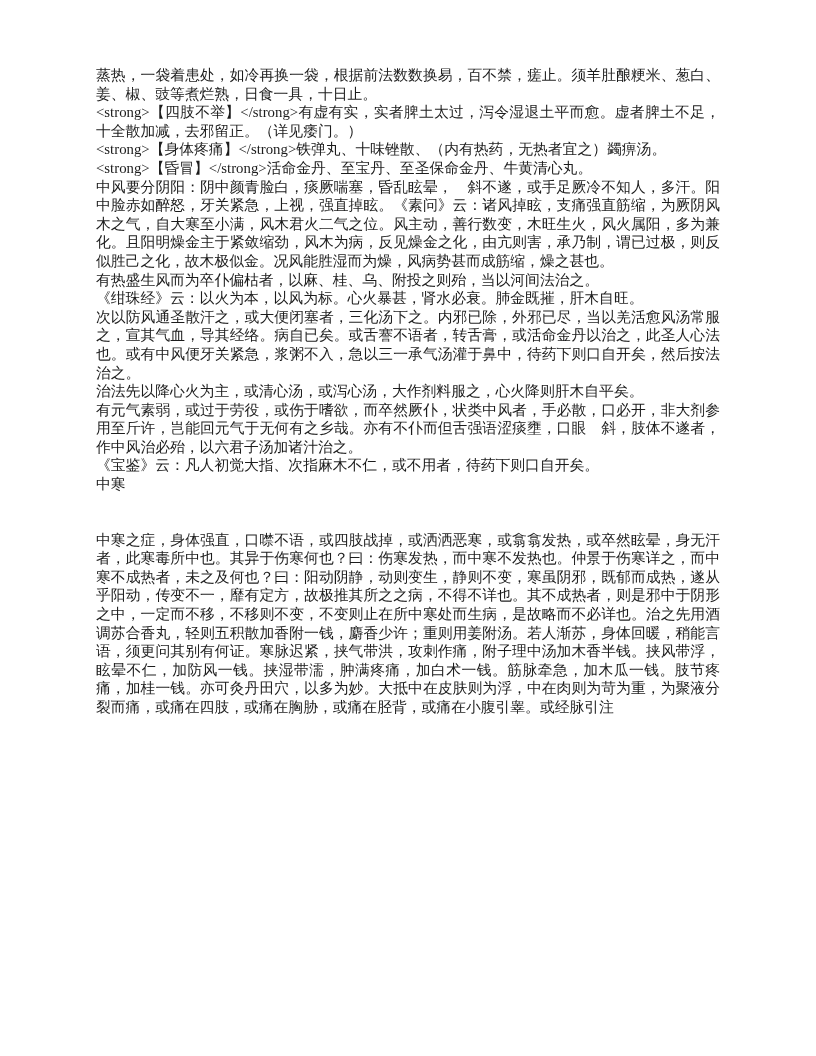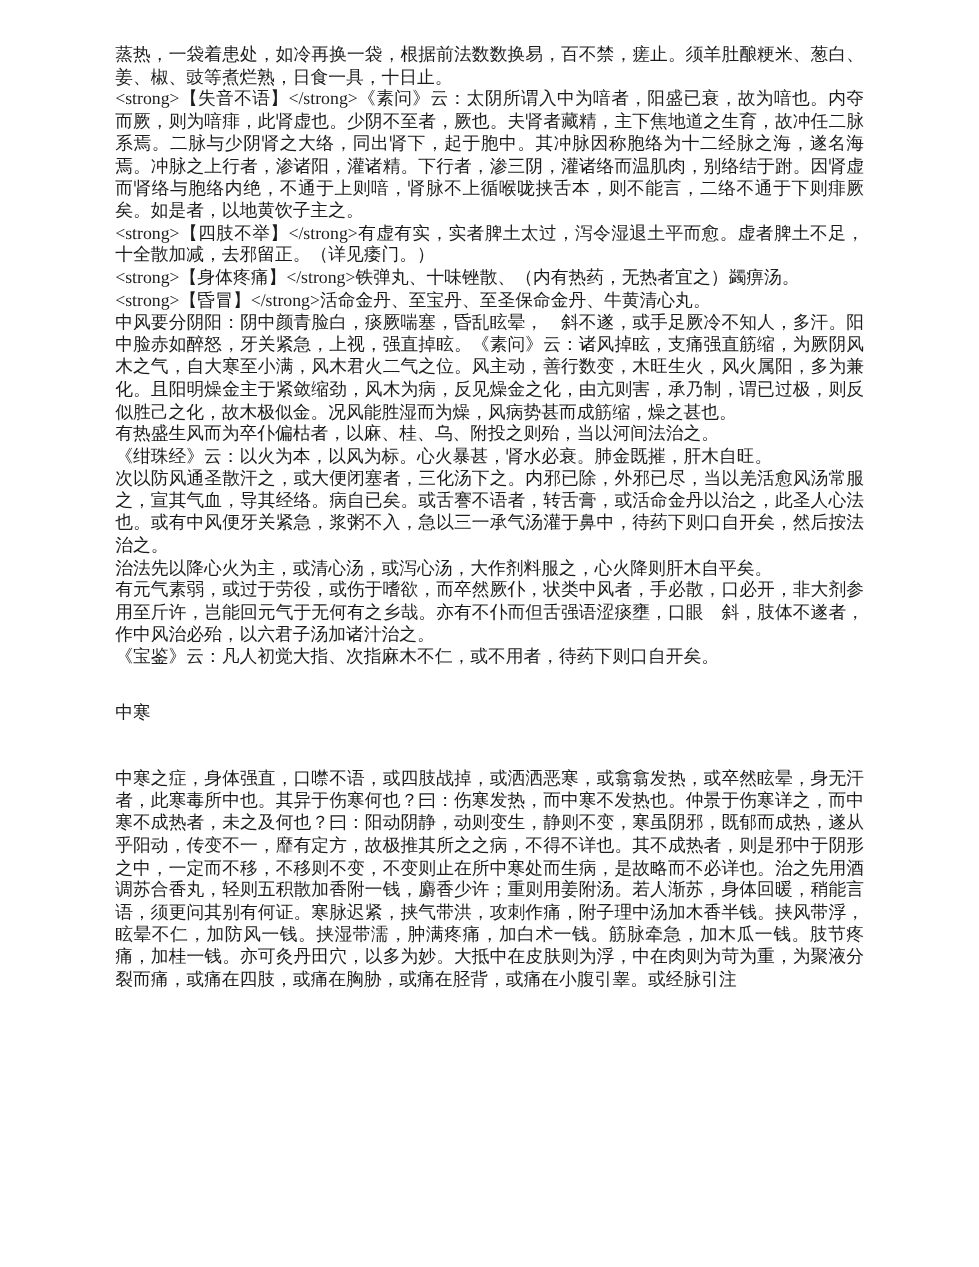--- a/index.html
+++ b/index.html
@@ -7,46 +7,44 @@
     padding: 0;
     background: #ffffff;
   }
   .page {
     position: relative;
     width: 816px;
     height: 1056px;
     margin: 0 auto;
     background: #ffffff;
     box-sizing: border-box;
-    padding: 37px 96px 0 96px;
+    padding: 66px 96px 0 96px;
     overflow: hidden;
     font-family: "Liberation Serif", "DejaVu Serif", serif;
     color: #1c1c1c;
   }
   .doc p {
     margin: 0;
     font-size: 14.8px;
     line-height: 18.6px;
     text-align: justify;
     letter-spacing: 0;
     word-break: break-all;
   }
   .doc p.heading {
-    margin-top: 27px;
     margin-bottom: 37px;
     text-align: left;
   }
 </style>
 </head>
 <body>
 
 <div class="page">
   <div class="doc">
     <p>蒸热，一袋着患处，如冷再换一袋，根据前法数数换易，百不禁，瘥止。须羊肚酿粳米、葱白、姜、椒、豉等煮烂熟，日食一具，十日止。</p>
-    <p>&lt;strong&gt;【失音不语】&lt;/strong&gt;《素问》云：太阴所谓入中为喑者，阳盛已衰，故为喑也。内夺而厥，则为喑痱，此肾虚也。少阴不至者，厥也。夫肾者藏精，主下焦地道之生育，故冲任二脉系焉。二脉与少阴肾之大络，同出肾下，起于胞中。其冲脉因称胞络为十二经脉之海，遂名海焉。冲脉之上行者，渗诸阳，灌诸精。下行者，渗三阴，灌诸络而温肌肉，别络结于跗。因肾虚而肾络与胞络内绝，不通于上则喑，肾脉不上循喉咙挟舌本，则不能言，二络不通于下则痱厥矣。如是者，以地黄饮子主之。</p>
     <p>&lt;strong&gt;【四肢不举】&lt;/strong&gt;有虚有实，实者脾土太过，泻令湿退土平而愈。虚者脾土不足，十全散加减，去邪留正。（详见痿门。）</p>
     <p>&lt;strong&gt;【身体疼痛】&lt;/strong&gt;铁弹丸、十味锉散、（内有热药，无热者宜之）蠲痹汤。</p>
     <p>&lt;strong&gt;【昏冒】&lt;/strong&gt;活命金丹、至宝丹、至圣保命金丹、牛黄清心丸。</p>
     <p>中风要分阴阳：阴中颜青脸白，痰厥喘塞，昏乱眩晕，　斜不遂，或手足厥冷不知人，多汗。阳中脸赤如醉怒，牙关紧急，上视，强直掉眩。《素问》云：诸风掉眩，支痛强直筋缩，为厥阴风木之气，自大寒至小满，风木君火二气之位。风主动，善行数变，木旺生火，风火属阳，多为兼化。且阳明燥金主于紧敛缩劲，风木为病，反见燥金之化，由亢则害，承乃制，谓已过极，则反似胜己之化，故木极似金。况风能胜湿而为燥，风病势甚而成筋缩，燥之甚也。</p>
     <p>有热盛生风而为卒仆偏枯者，以麻、桂、乌、附投之则殆，当以河间法治之。</p>
     <p>《绀珠经》云：以火为本，以风为标。心火暴甚，肾水必衰。肺金既摧，肝木自旺。</p>
     <p>次以防风通圣散汗之，或大便闭塞者，三化汤下之。内邪已除，外邪已尽，当以羌活愈风汤常服之，宣其气血，导其经络。病自已矣。或舌謇不语者，转舌膏，或活命金丹以治之，此圣人心法也。或有中风便牙关紧急，浆粥不入，急以三一承气汤灌于鼻中，待药下则口自开矣，然后按法治之。</p>
     <p>治法先以降心火为主，或清心汤，或泻心汤，大作剂料服之，心火降则肝木自平矣。</p>
     <p>有元气素弱，或过于劳役，或伤于嗜欲，而卒然厥仆，状类中风者，手必散，口必开，非大剂参　用至斤许，岂能回元气于无何有之乡哉。亦有不仆而但舌强语涩痰壅，口眼　斜，肢体不遂者，作中风治必殆，以六君子汤加诸汁治之。</p>
     <p>《宝鉴》云：凡人初觉大指、次指麻木不仁，或不用者，待药下则口自开矣。</p>

